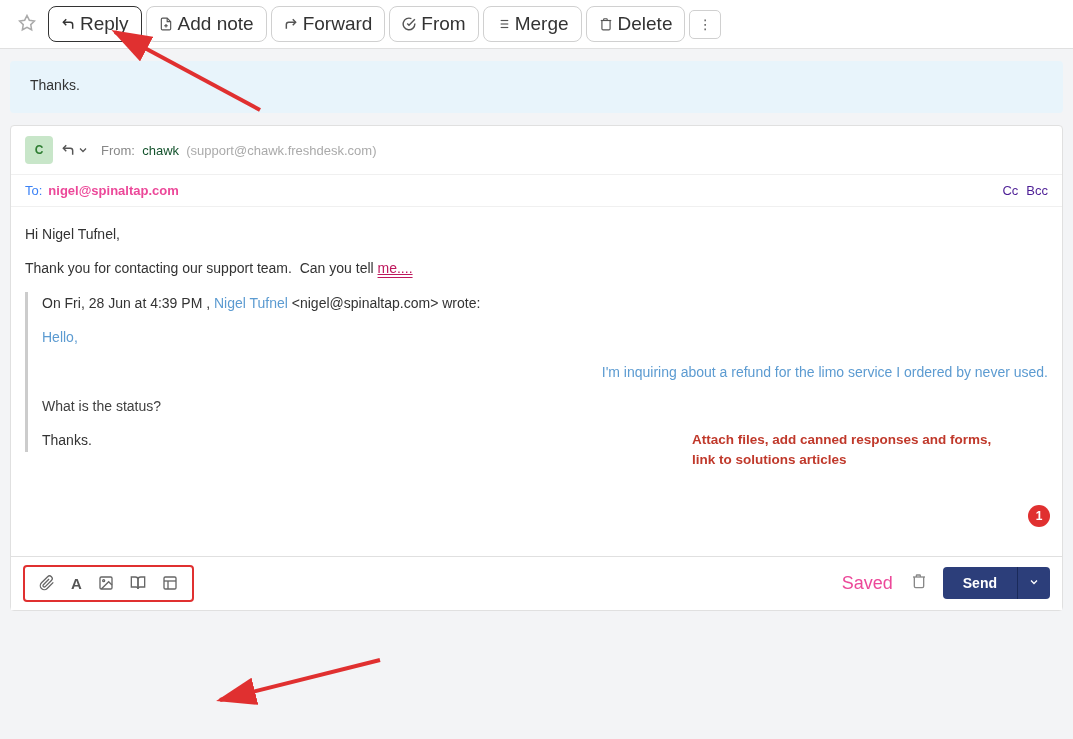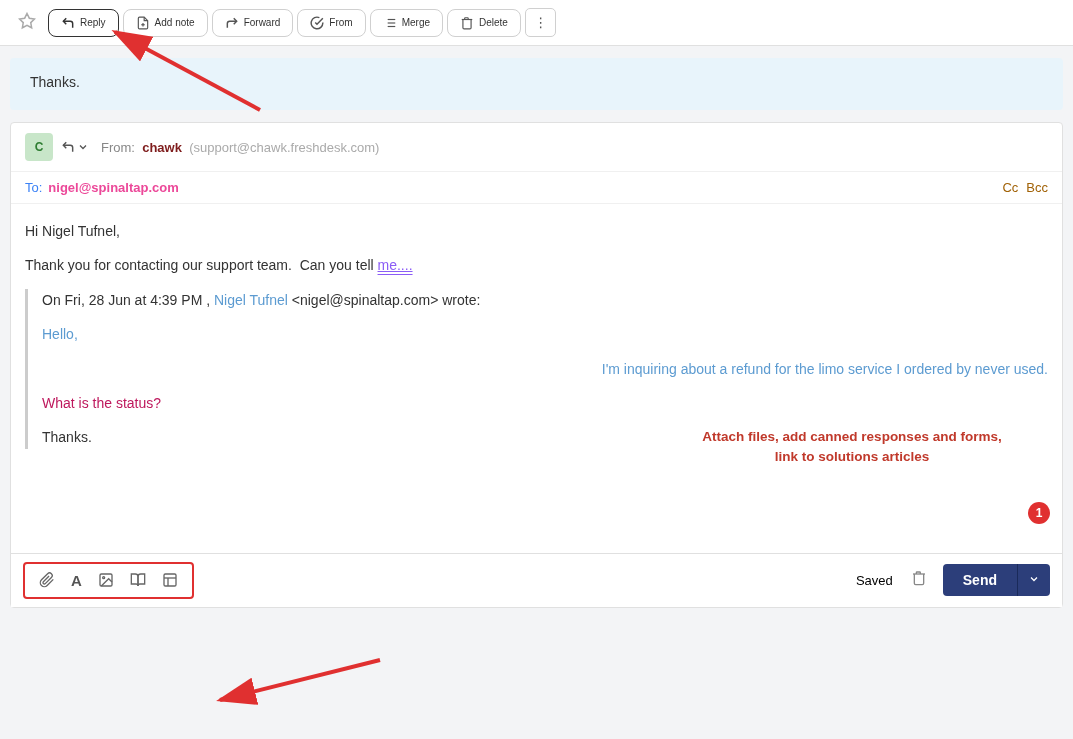--- a/index.html
+++ b/index.html
@@ -21,21 +21,21 @@
     }
     .toolbar-btn {
       display: flex;
       align-items: center;
       gap: 5px;
       padding: 6px 12px;
       border: 1px solid #d0d0d0;
       border-radius: 8px;
       background: #fff;
       cursor: pointer;
-      font-size: 10px;
+      font-size: 19px;
       color: #333;
       font-weight: 500;
       white-space: nowrap;
     }
     .toolbar-btn.active {
       border-color: #333;
     }
     .star-btn {
       border: none;
       background: none;
@@ -106,22 +106,22 @@
       color: #666;
       font-size: 13px;
       cursor: pointer;
     }
     .from-text {
       color: #888;
       font-size: 13px;
       margin-left: 4px;
     }
     .from-text strong {
-      color: #7f1d1d;
-      font-weight: 700;
+      color: #14532d;
+      font-weight: 400;
     }
 
     
     .to-row {
       display: flex;
       align-items: center;
       padding: 8px 14px;
       border-bottom: 1px solid #f0f0f0;
     }
     .to-label {
@@ -134,38 +134,38 @@
       color: #ec4899;
       font-size: 13px;
       font-weight: 600;
       flex: 1;
     }
     .cc-bcc {
       display: flex;
       gap: 8px;
     }
     .cc-btn, .bcc-btn {
-      color: #a16207;
+      color: #4c1d95;
       font-size: 13px;
       cursor: pointer;
       background: none;
       border: none;
     }
 
     
     .compose-body {
       padding: 16px 14px 12px 14px;
     }
     .compose-body p {
       margin-bottom: 12px;
       line-height: 1.6;
       font-size: 14px;
     }
     .compose-body a, .link-style {
-      color: #8b5cf6;
+      color: #be185d;
       text-decoration: underline;
       text-decoration-style: double;
     }
 
     
     .quoted-block {
       border-left: 3px solid #ccc;
       padding-left: 14px;
       margin-left: 0;
       color: #555;
@@ -184,36 +184,36 @@
       font-size: 13.5px;
       margin-bottom: 8px;
     }
     .quoted-inquiry {
       color: #5c9bd1;
       font-size: 13.5px;
       margin-bottom: 8px;
       text-align: right;
     }
     .quoted-status {
-      color: #be185d;
+      color: #404040;
       font-size: 13.5px;
       margin-bottom: 8px;
     }
     .quoted-thanks {
       color: #333;
       font-size: 13.5px;
     }
     .annotation-text {
       position: absolute;
       right: 50px;
       bottom: 85px;
       color: #c0392b;
       font-weight: 700;
       font-size: 13.5px;
-      text-align: center;
+      text-align: left;
       max-width: 320px;
       line-height: 1.5;
     }
 
     
     .bottom-toolbar {
       display: flex;
       align-items: center;
       padding: 8px 12px;
       border-top: 1px solid #e0e0e0;
@@ -232,22 +232,22 @@
       border: none;
       cursor: pointer;
       padding: 4px 6px;
       color: #666;
       font-size: 16px;
       display: flex;
       align-items: center;
     }
     .spacer { flex: 1; }
     .saved-text {
-      color: #000000;
-      font-size: 13px;
+      color: #ec4899;
+      font-size: 18px;
       margin-right: 10px;
     }
     .trash-btn {
       background: none;
       border: none;
       cursor: pointer;
       color: #888;
       font-size: 16px;
       padding: 6px 8px;
       margin-right: 8px;

